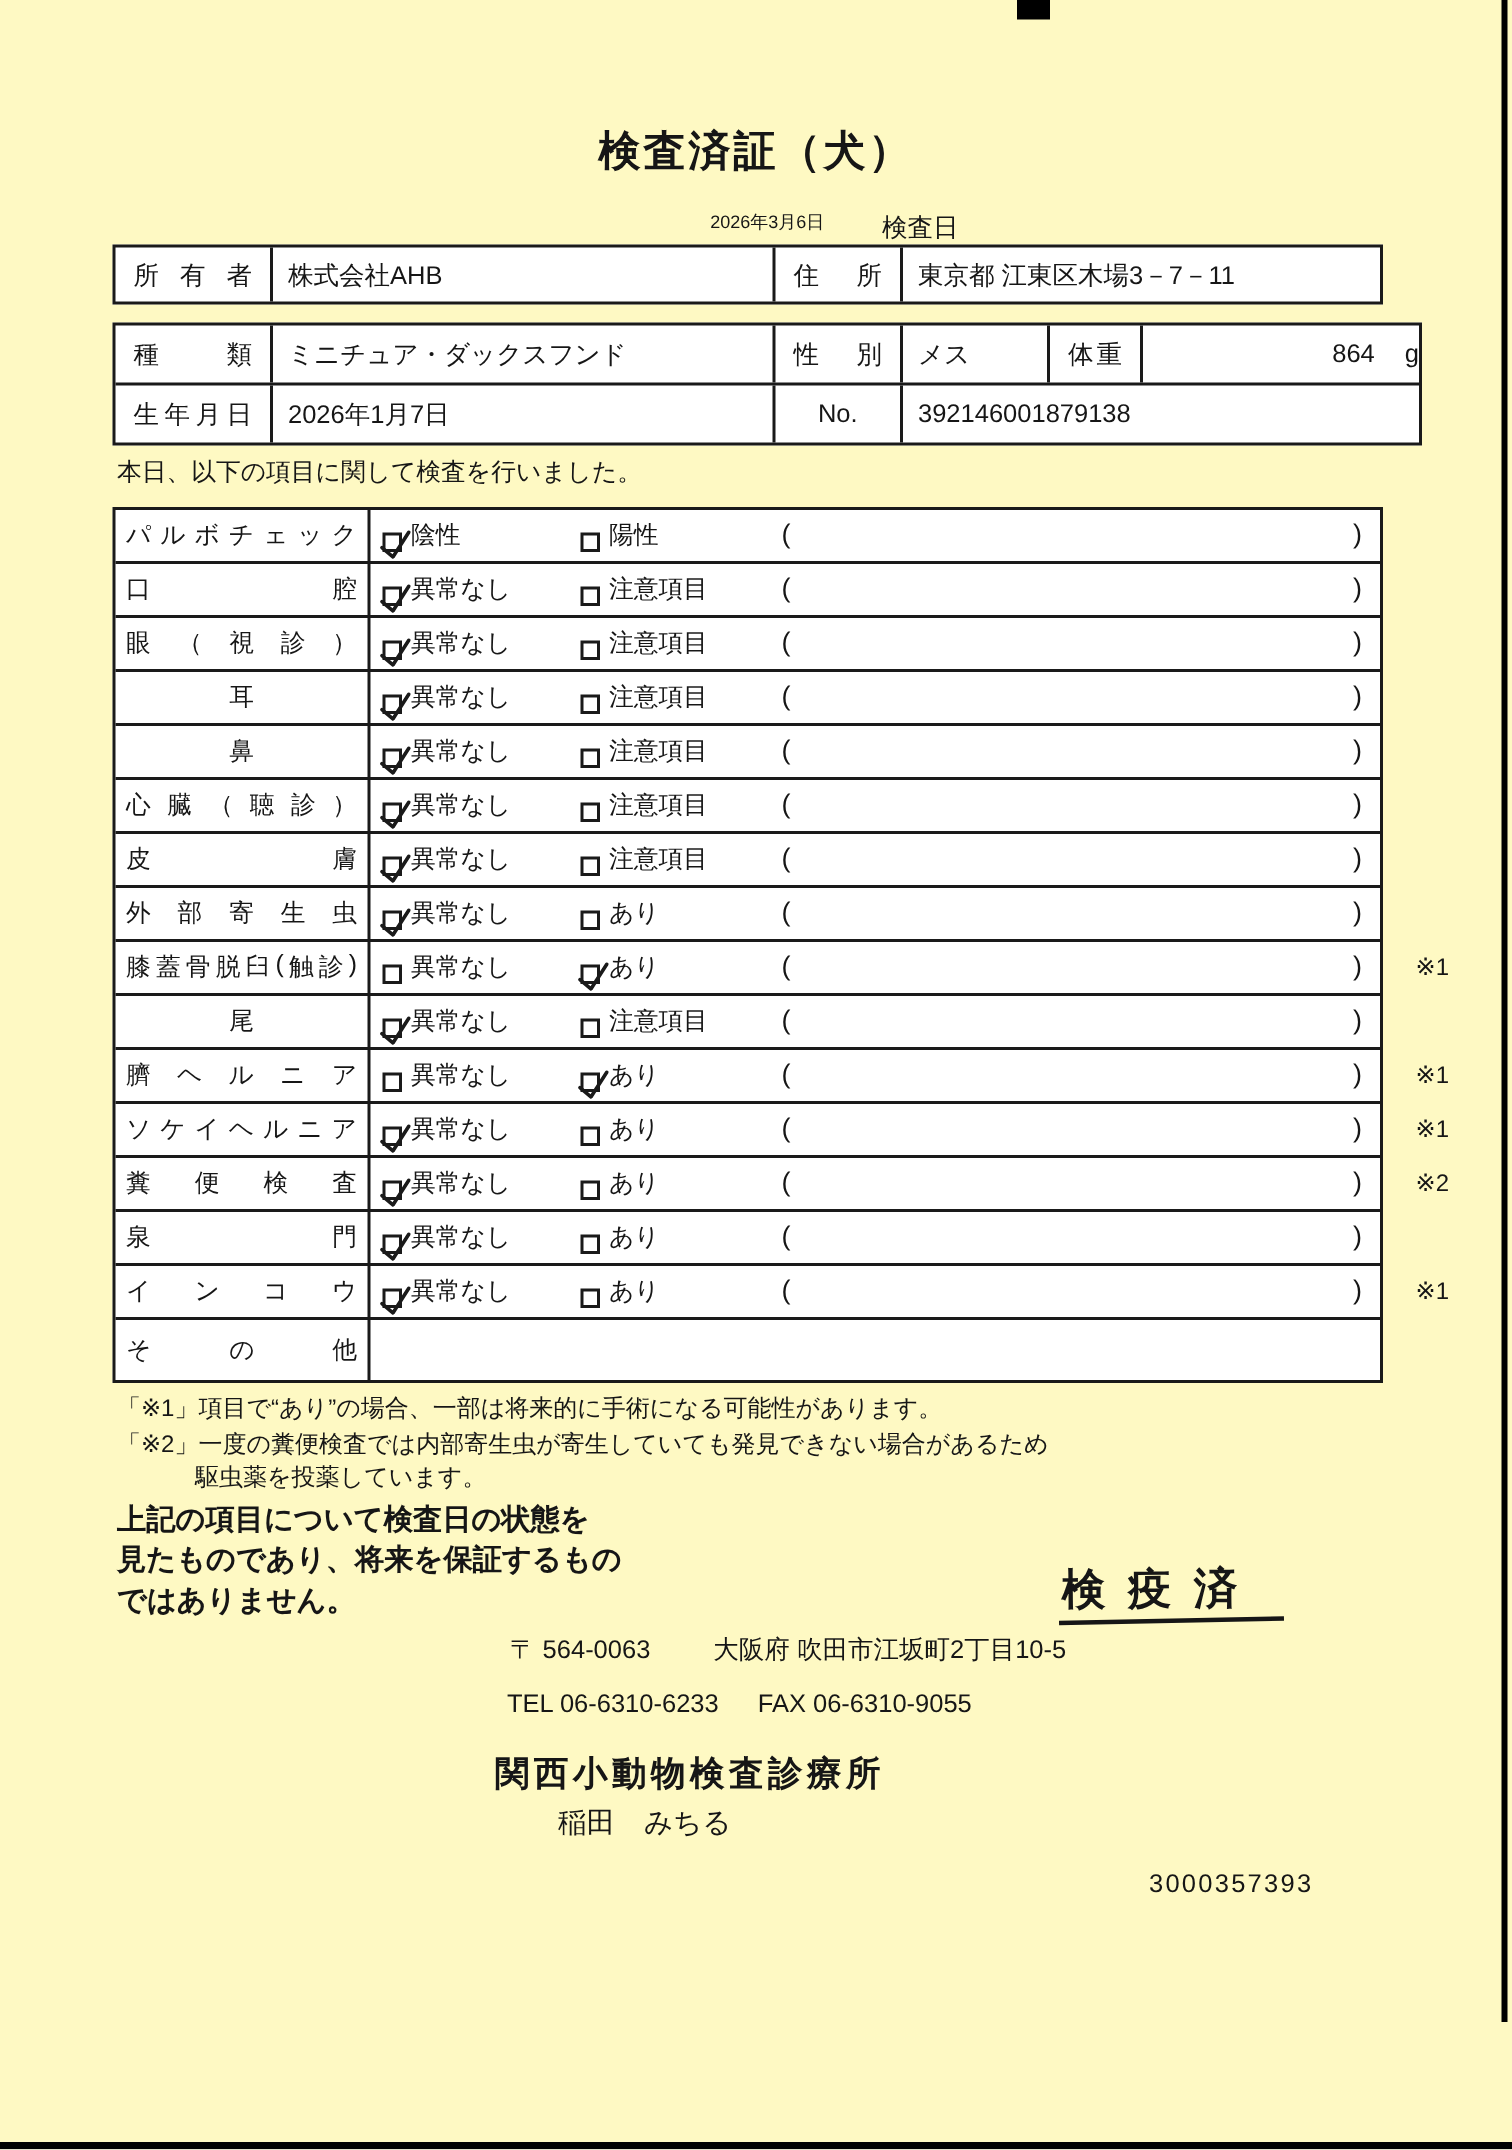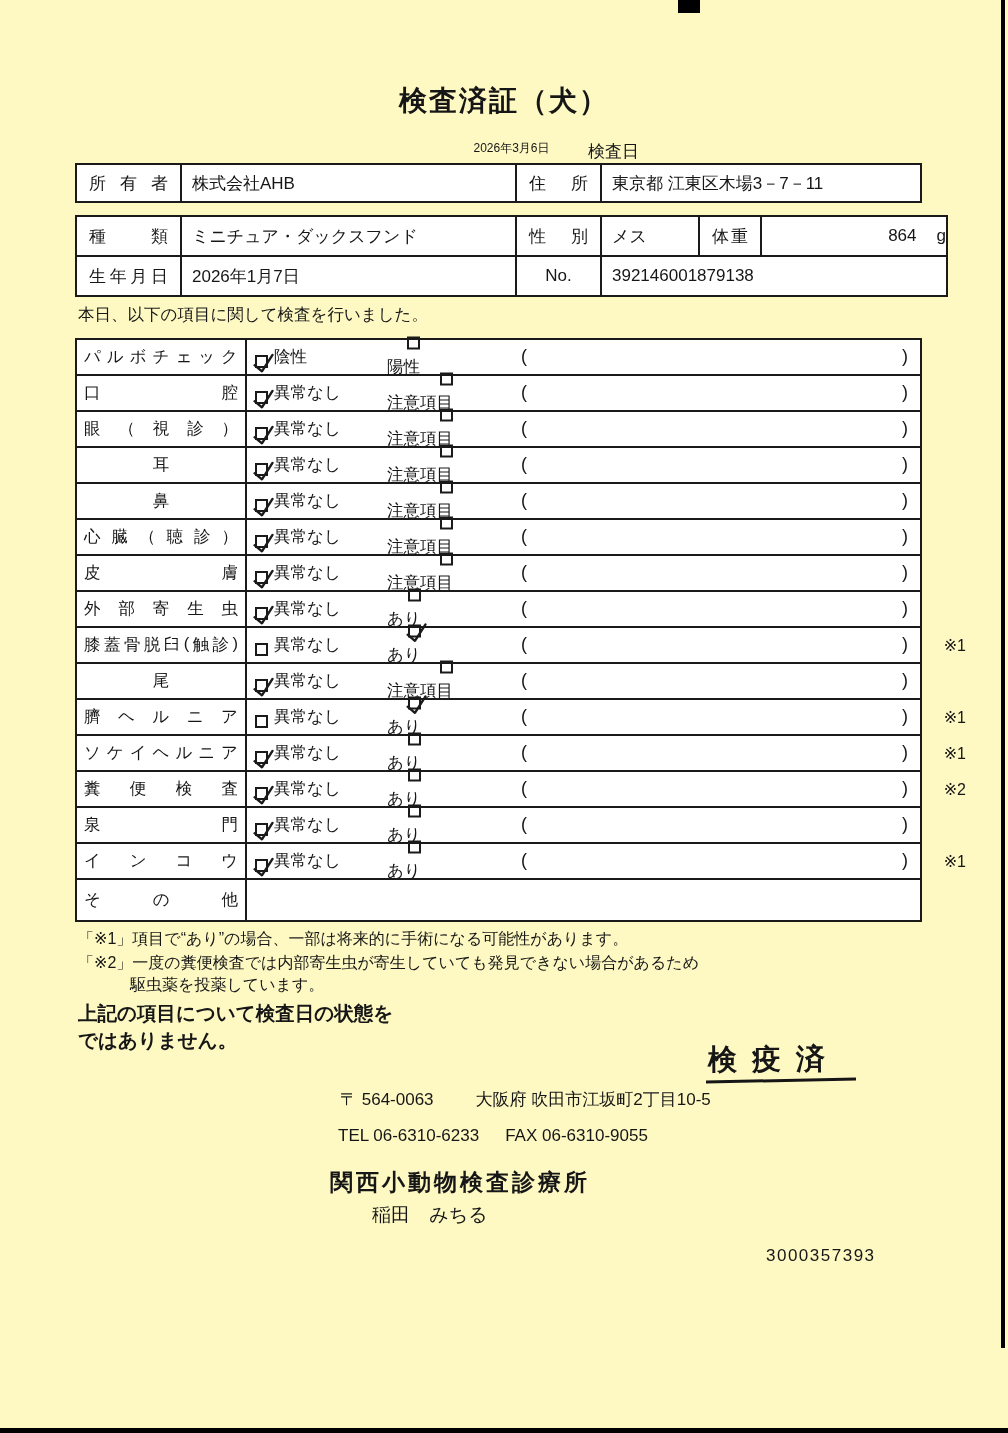--- a/index.html
+++ b/index.html
@@ -38,21 +38,21 @@
   .statement{position:absolute;left:78px;top:304px;font-size:16.5px;}
   
   .checklist-table{position:absolute;left:75px;top:338px;width:847px;border:2px solid #1a1a1a;box-sizing:border-box;background:#fff;}
   .cl-row{position:relative;display:flex;height:36px;border-bottom:2px solid #1a1a1a;box-sizing:border-box;}
   .cl-row-last{height:40px;border-bottom:none;}
   .cl-label{width:170px;flex:none;border-right:2px solid #1a1a1a;display:flex;align-items:center;padding:0 7px;box-sizing:border-box;}
   .cl-chars{flex:1;display:flex;justify-content:space-between;font-size:16.5px;white-space:nowrap;}
   .cl-chars.single{justify-content:center;}
   .cl-content{flex:1;position:relative;}
   .cl-opt{position:absolute;top:50%;transform:translateY(-50%);display:flex;align-items:flex-end;gap:6px;font-size:16.5px;white-space:nowrap;}
-  .cl-opt1{left:8px;} .cl-opt2{left:140px;flex-direction:column;}
+  .cl-opt1{left:8px;} .cl-opt2{left:140px;}
   .cl-cb{position:relative;width:13px;height:13px;border:2px solid #1a1a1a;box-sizing:border-box;flex:none;}
   .cl-tick{display:none;position:absolute;left:-5px;top:-3px;width:24px;height:19px;fill:none;stroke:#1a1a1a;stroke-width:2.4px;stroke-linecap:round;stroke-linejoin:round;transform:rotate(-7deg);}
   .cl-cb.checked .cl-tick{display:block;}
   .cl-paren-open{position:absolute;left:274px;top:50%;transform:translateY(-52%);font-size:18px;}
   .cl-paren-close{position:absolute;right:12px;top:50%;transform:translateY(-52%);font-size:18px;}
   .cl-note{position:absolute;right:-46px;top:50%;transform:translateY(-50%);font-size:16px;white-space:nowrap;}
   
   .footnote1{position:absolute;left:78px;top:929px;font-size:16px;}
   .footnote2a{position:absolute;left:78px;top:953px;font-size:16px;}
   .footnote2b{position:absolute;left:130px;top:975px;font-size:16px;}
@@ -619,20 +619,21 @@
 
   </div>
 </div>
 
   <div class="footnote1">「※1」項目で“あり”の場合、一部は将来的に手術になる可能性があります。</div>
   <div class="footnote2a">「※2」一度の糞便検査では内部寄生虫が寄生していても発見できない場合があるため</div>
   <div class="footnote2b">駆虫薬を投薬しています。</div>
 
   <div class="disclaimer">
     <div>上記の項目について検査日の状態を</div>
+    <div>見たものであり、将来を保証するもの</div>
     <div>ではありません。</div>
   </div>
 
   <div class="stamp">検疫済</div>
   <div class="stamp-underline"></div>
 
   <div class="postal-line">
     <span>〒 564-0063</span>
     <span>大阪府 吹田市江坂町2丁目10-5</span>
   </div>

